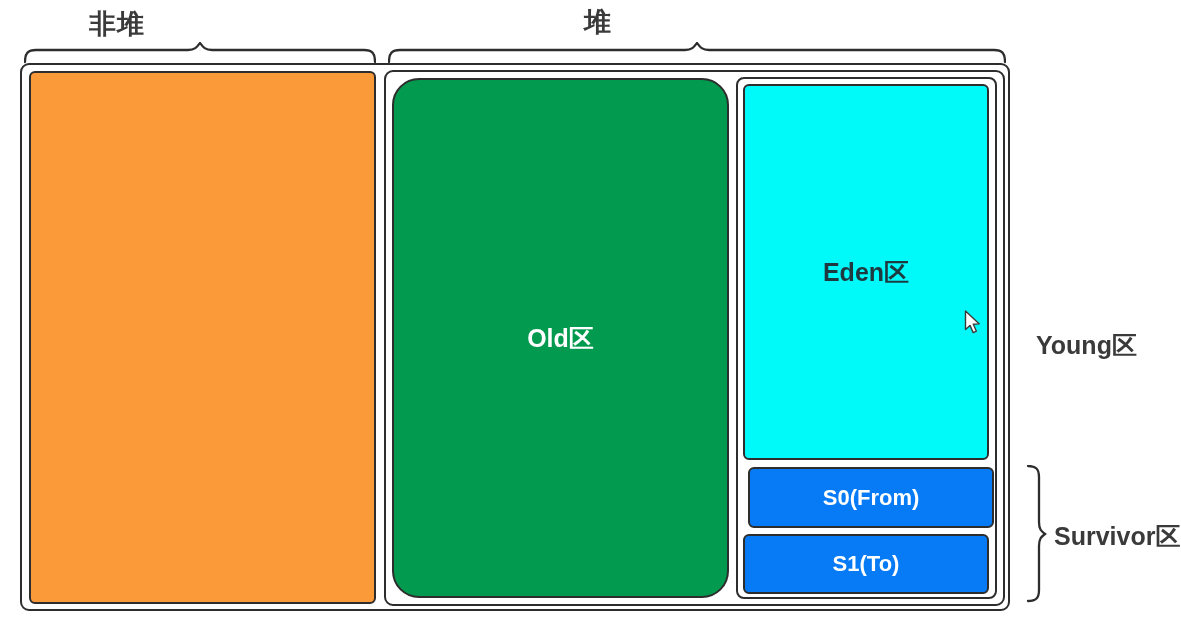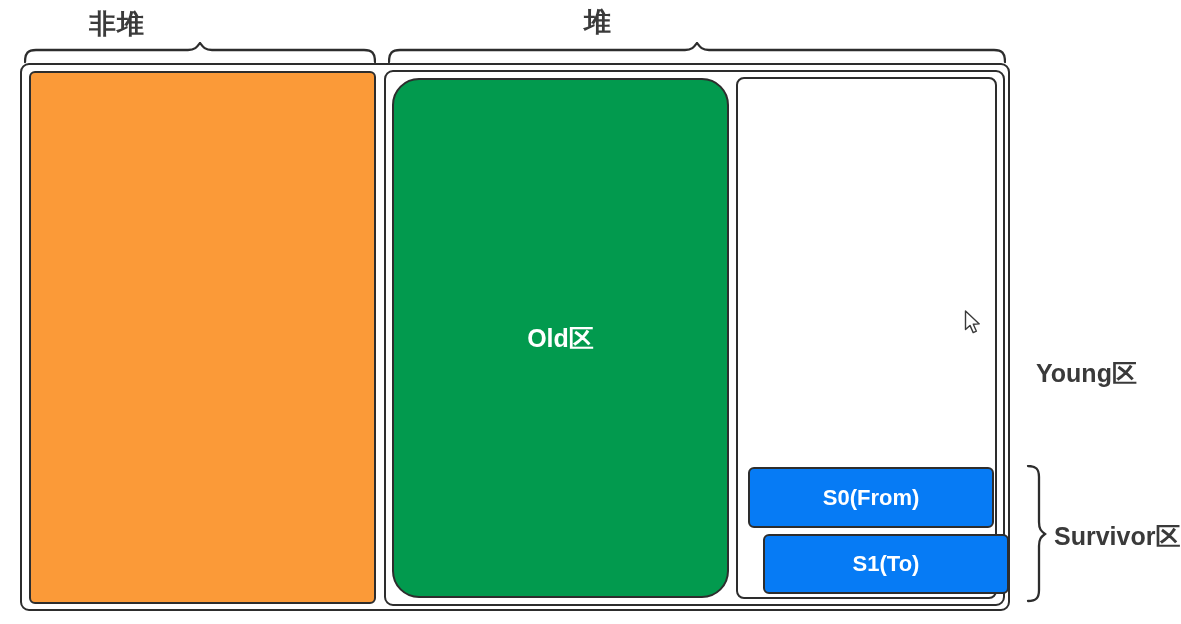--- a/index.html
+++ b/index.html
@@ -82,25 +82,24 @@
   }
   #s0-box{
     left:748px;top:467px;width:246px;height:61px;
     background:var(--s0-bg);color:var(--s0-fg);
     font-size:22px;
   }
   #s1-box{
     left:743px;top:534px;width:246px;height:60px;
     background:var(--s1-bg);color:var(--s1-fg);
     font-size:22px;
-    margin-left:20px;
   }
   #nonheap-label{left:89px;top:6px;}
   #heap-label{left:584px;top:4px;}
-  #young-label{left:1036px;top:329px;margin-top:28px;}
+  #young-label{left:1036px;top:329px;}
   #survivor-label{left:1054px;top:520px;}
   #brace-nonheap{left:24px;top:42px;}
   #brace-heap{left:388px;top:42px;}
   #brace-survivor{left:1024px;top:465px;}
   #mouse-cursor{position:absolute;left:964px;top:310px;}
 </style>
 </head>
 <body>
 
 <div id="canvas">
@@ -118,20 +117,21 @@
   <div class="container" id="outer-box"></div>
 
   <div class="region" id="nonheap-box"></div>
 
   <div class="container" id="heap-box"></div>
 
   <div class="region" id="old-box">Old区</div>
 
   <div class="container" id="young-box"></div>
 
+  <div class="region" id="eden-box">Eden区</div>
 
   <div class="region" id="s0-box">S0(From)</div>
   <div class="region" id="s1-box">S1(To)</div>
 
   <div class="side-label" id="young-label">Young区</div>
   <div class="side-label" id="survivor-label">Survivor区</div>
 
   <svg class="brace" id="brace-survivor" width="24" height="138" viewBox="0 0 24 138">
     <path d="M 4,1 C 12,1 15,4 15,12 L 15,57 C 15,64 17,66 21,69 C 17,72 15,74 15,81 L 15,125 C 15,133 12,136 4,136"></path>
   </svg>

